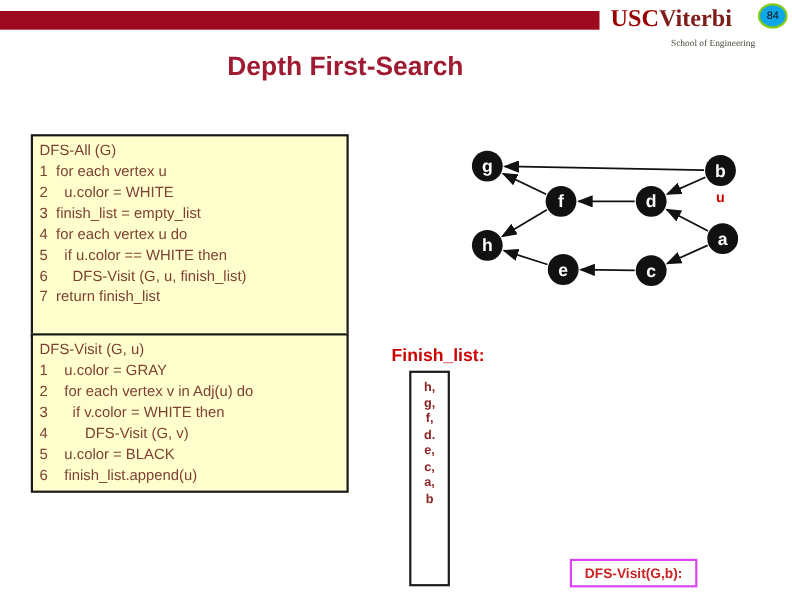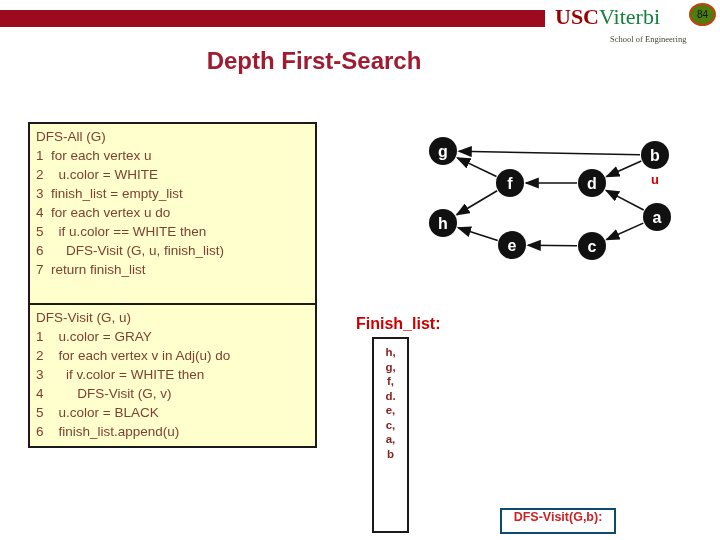--- a/index.html
+++ b/index.html
@@ -6,24 +6,24 @@
   body{width:720px;height:540px;position:relative;background:#ffffff;overflow:hidden;
        font-family:"Liberation Sans", sans-serif;}
 
   
   .top-bar{position:absolute;left:0;top:10px;width:545px;height:17px;background:#9d0a20;}
 
   
   .logo{position:absolute;left:555px;top:5px;width:160px;font-family:"Liberation Serif", serif;}
   .logo-line{font-size:22px;line-height:24px;white-space:nowrap;}
   .logo-usc{color:#990000;font-weight:bold;}
-  .logo-viterbi{color:#15803d;font-weight:normal;}
+  .logo-viterbi{color:#7f1d1d;font-weight:bold;}
   .logo-school{position:absolute;left:55px;top:29px;font-size:8.5px;color:#4a463c;white-space:nowrap;}
-  .page-oval{position:absolute;left:689px;top:3px;width:27px;height:23px;border:2px solid #c2410c;
-             border-radius:50%;background:#4d7c0f;display:flex;align-items:center;justify-content:center;
+  .page-oval{position:absolute;left:689px;top:3px;width:27px;height:23px;border:2px solid #84cc16;
+             border-radius:50%;background:#0ea5e9;display:flex;align-items:center;justify-content:center;
              font-size:10px;color:#111;box-sizing:border-box;}
 
   
   .slide-title{position:absolute;left:0;top:47px;width:628px;text-align:center;
                font-size:24px;font-weight:600;color:#9e1b32;letter-spacing:0px;}
 
   
   .code-box{position:absolute;background:#ffffce;border:2px solid #1a1a1a;box-sizing:border-box;
             color:#7e4033;font-size:13.5px;line-height:19px;padding:3px 6px;white-space:pre;}
   .code-box.box1{left:28px;top:122px;width:289px;height:185px;}
@@ -32,22 +32,22 @@
   
   .graph-svg{position:absolute;left:0;top:0;width:720px;height:540px;}
 
   
   .finish-label{position:absolute;left:356px;top:315px;font-size:16px;font-weight:bold;color:#cc0000;}
   .finish-box{position:absolute;left:372px;top:337px;width:37px;height:196px;border:2px solid #1a1a1a;
               background:#ffffff;box-sizing:border-box;padding-top:6px;text-align:center;}
   .finish-item{font-size:11.5px;font-weight:bold;color:#8b2323;line-height:14.5px;}
 
   
-  .callout-box{position:absolute;left:500px;top:508px;width:116px;height:26px;border:2px solid #0c4a6e;
-               background:#ffffff;box-sizing:border-box;display:flex;justify-content:center;}
+  .callout-box{position:absolute;left:518px;top:508px;width:116px;height:26px;border:2px solid #d946ef;
+               background:#ffffff;box-sizing:border-box;display:flex;align-items:center;justify-content:center;}
   .callout-text{font-size:12.5px;font-weight:bold;color:#cc2222;}
 </style>
 </head>
 <body>
 
 <div class="top-bar"></div>
 
 <div class="logo">
   <div class="logo-line"><span class="logo-usc">USC</span><span class="logo-viterbi">Viterbi</span></div>
   <div class="logo-school">School of Engineering</div>

